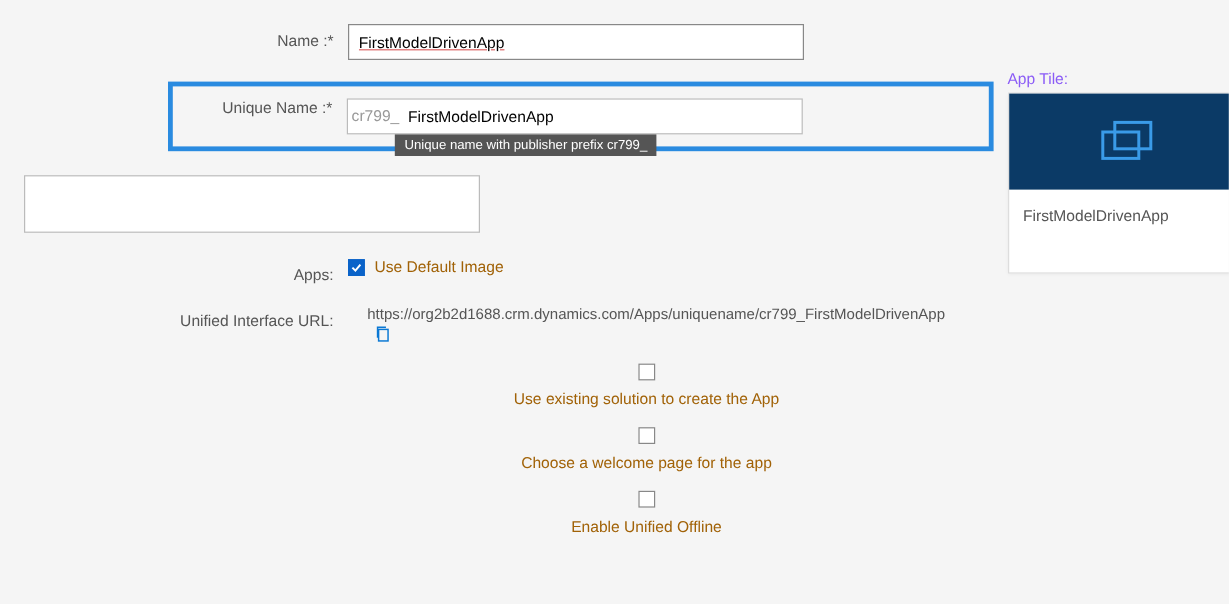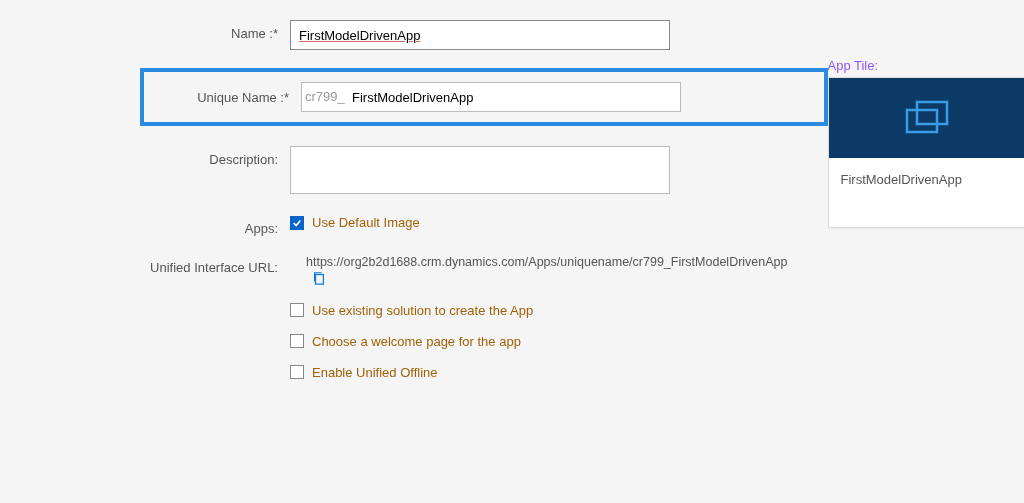--- a/index.html
+++ b/index.html
@@ -7,21 +7,21 @@
     margin: 0;
     padding: 20px 20px 20px 20px;
     font-family: "Segoe UI", Arial, sans-serif;
     font-size: 13px;
     color: #333;
     background: #f5f5f5;
     width: 1024px;
   }
   .form-container {
     display: flex;
-    gap: 40px;
+    gap: 52px;
   }
   .left-col {
     flex: 1;
   }
   .row {
     display: flex;
     align-items: flex-start;
     margin-bottom: 18px;
   }
   .label-col {
@@ -45,26 +45,26 @@
     font-size: 13px;
     background: #fff;
   }
   .name-input {
     border: 1px solid #222;
     text-decoration: underline;
     text-decoration-color: #d66;
   }
   .highlight-row {
     border: 4px solid #2a8be0;
-    padding: 10px 0 10px 12px;
+    padding: 10px 0 10px 0;
     margin-left: 120px;
     margin-right: -40px;
     margin-bottom: 12px;
     display: flex;
-    align-items: center;
+    align-items: flex-start;
   }
   .highlight-row .label-col {
     width: 145px;
     padding-top: 0;
   }
   .highlight-row .input-col { max-width: 390px; }
   .highlight-row input { width: 380px; border: 1px solid #bbb; }
   .tooltip {
     position: absolute;
     top: 30px;
@@ -106,21 +106,21 @@
   }
   .cb.checked svg { display: block; }
   .cb svg { display: none; width: 10px; height: 10px; }
   .url-text { color: #555; font-size: 12.5px; display: inline; }
   .copy-icon {
     display: inline-flex;
     vertical-align: middle;
     margin-left: 6px;
     color: #0a78d4;
   }
-  .option-block { margin-left: 270px; margin-bottom: 16px; }
+  .option-block { margin-left: 270px; margin-bottom: 16px; flex-direction: column; }
   .right-col {
     width: 210px;
     margin-top: 38px;
   }
   .tile-label { color: #8b5cf6; margin-bottom: 4px; }
   .tile {
     width: 200px;
     border: 1px solid #ddd;
     background: #fff;
     box-shadow: 0 1px 3px rgba(0,0,0,0.05);
@@ -152,25 +152,25 @@
       </div>
     </div>
 
     <div class="highlight-row">
       <div class="label-col">Unique Name :*</div>
       <div class="input-col" style="position:relative;">
         <div style="position:relative; width:380px;">
           <input type="text" style="padding-left: 50px;" value="FirstModelDrivenApp">
           <span class="prefix" style="position:absolute; left:4px; top:7px; font-size:13px;">cr799_</span>
         </div>
+        <div class="tooltip">Unique name with publisher prefix cr799_</div>
       </div>
     </div>
 
     <div class="row" style="margin-top:20px;">
-      <div class="label-col">Description:</div>
       <div class="input-col">
         <textarea style=""></textarea>
       </div>
     </div>
 
     <div class="row">
       <div class="label-col">Apps:</div>
       <div class="input-col checkbox-row">
         <span class="cb checked">
           <svg viewBox="0 0 12 12">

